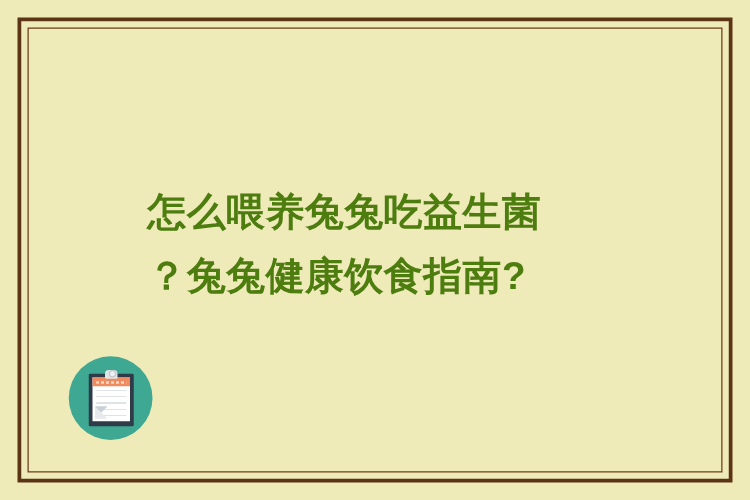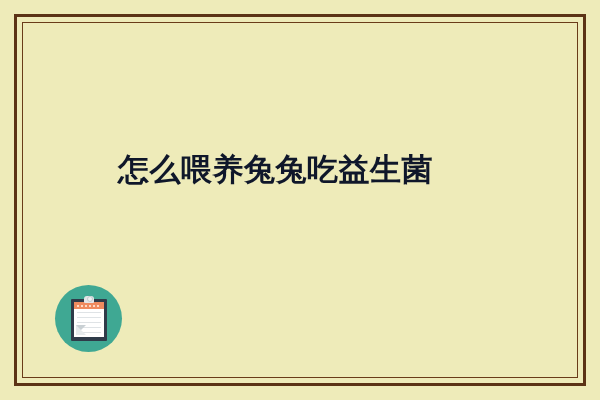--- a/index.html
+++ b/index.html
@@ -42,21 +42,21 @@
     border: 1px solid #6a3c19;
     box-sizing: border-box;
   }
 
   
   #headline {
     position: absolute;
     left: 118px;
     top: 144px;
     width: 400px;
-    color: #0f172a;
+    color: #4d7c0f;
     font-size: 31px;
     font-weight: bold;
     line-height: 51px;
     letter-spacing: 0.5px;
     white-space: nowrap;
   }
   #headline .line {
     display: block;
   }
 
@@ -167,20 +167,21 @@
 </head>
 <body>
 
 <div id="banner-card">
 
   <div id="outer-frame"></div>
   <div id="inner-frame"></div>
 
   <div id="headline">
     <span class="line">怎么喂养兔兔吃益生菌</span>
+    <span class="line">？兔兔健康饮食指南?</span>
   </div>
 
   <div id="icon-badge">
     <div class="clipboard">
       <div class="cb-board"></div>
       <div class="cb-paper">
         <div class="cb-header">
           <div class="cb-header-marks"></div>
         </div>
         <div class="cb-lines"></div>

